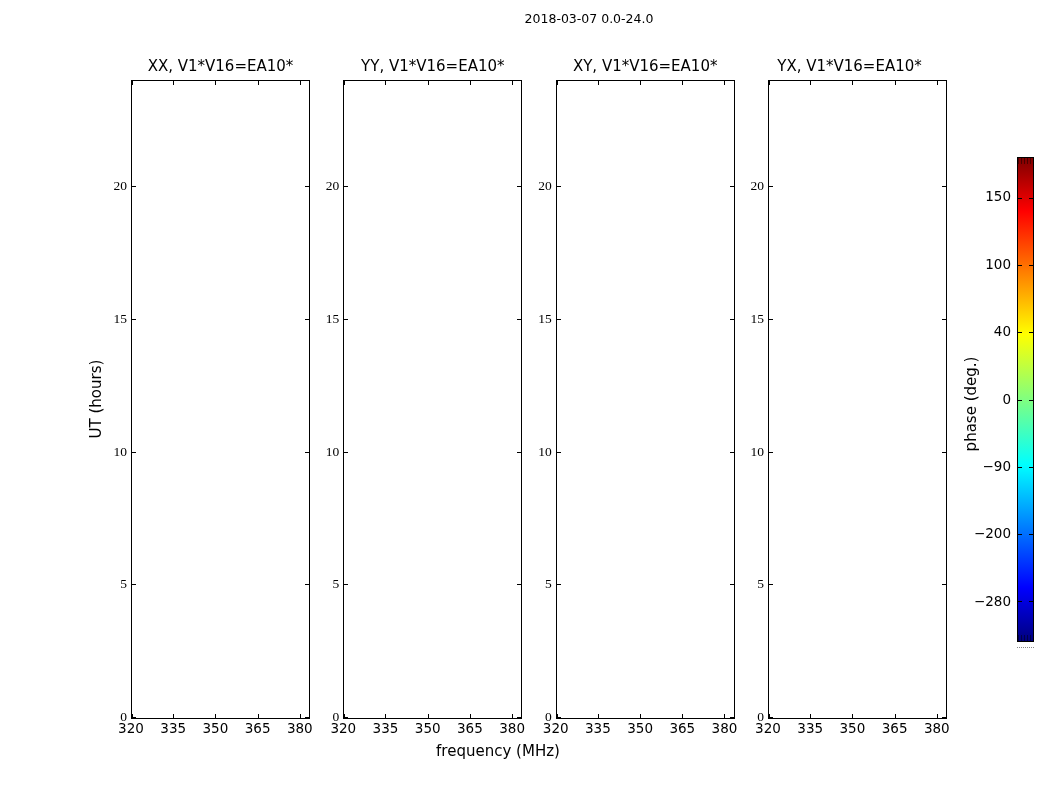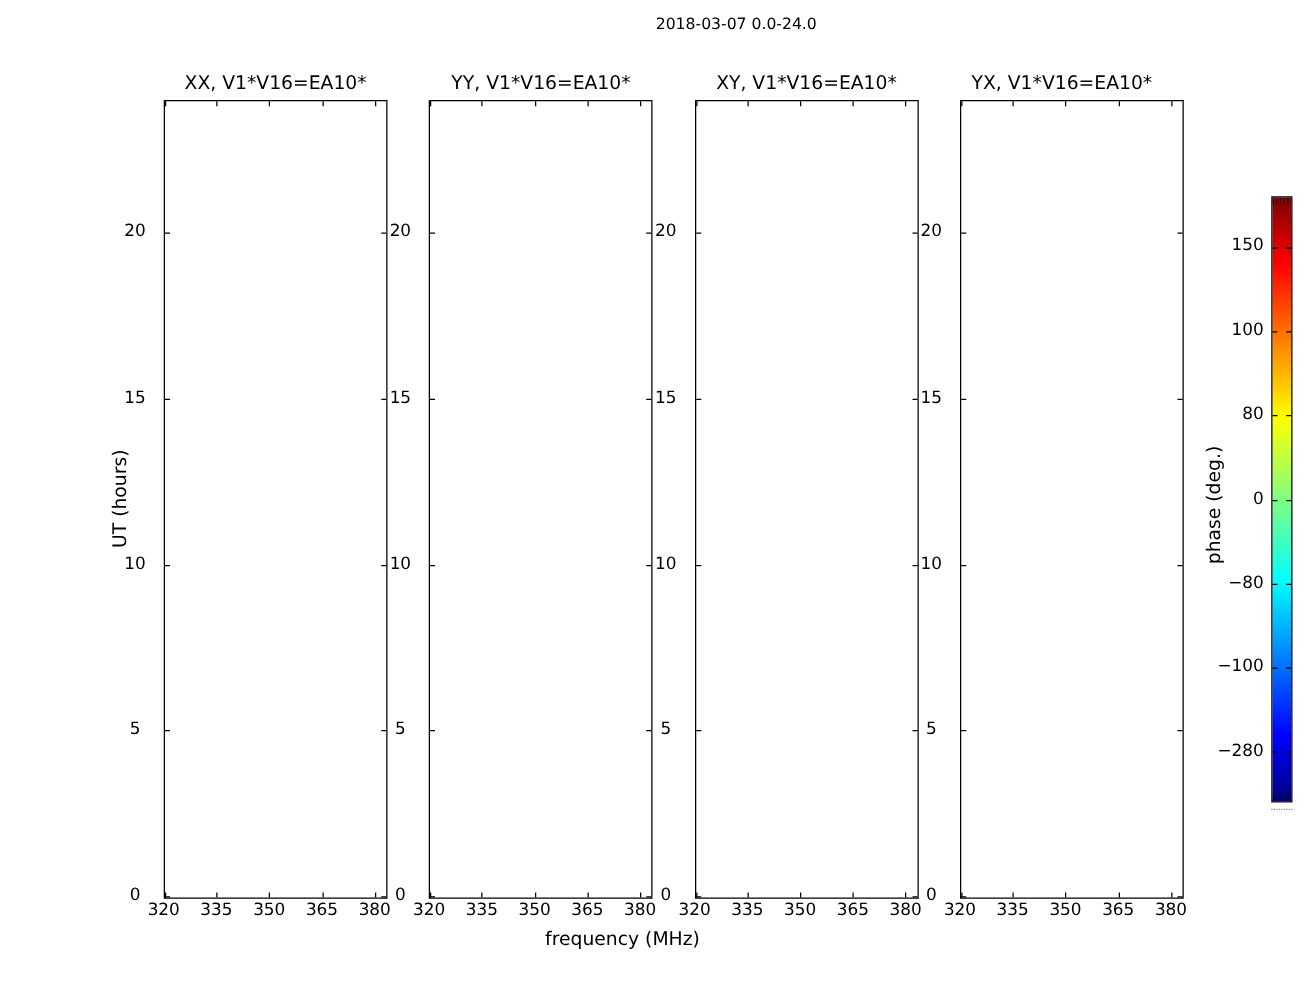--- a/index.html
+++ b/index.html
@@ -41,24 +41,25 @@
   .xtick-label {
     position: absolute;
     top: 720px;
     transform: translateX(-50%);
     font-size: 13.5px;
     white-space: nowrap;
   }
   .ytick-label {
     position: absolute;
     width: 38px;
-    text-align: center;
+    text-align: right;
     font-size: 13.5px;
     line-height: 15px;
     white-space: nowrap;
+    font-family: Liberation Serif, serif;
   }
   .axis-label {
     position: absolute;
     font-size: 15px;
     white-space: nowrap;
   }
   .rot {
     transform: translate(-50%, -50%) rotate(-90deg);
   }
   .ctr {
@@ -261,18 +262,18 @@
     <div class="xtick-label" style="left: 852.4px;">350</div>
     <div class="xtick-label" style="left: 894.6px;">365</div>
     <div class="xtick-label" style="left: 936.8px;">380</div>
     <div class="ytick-label" style="left: 726px; top: 178.2px;">20</div>
     <div class="ytick-label" style="left: 726px; top: 310.9px;">15</div>
     <div class="ytick-label" style="left: 726px; top: 443.6px;">10</div>
     <div class="ytick-label" style="left: 726px; top: 576.2px;">5</div>
     <div class="ytick-label" style="left: 726px; top: 709px;">0</div>
     <div class="cbtick-label" style="top: 189.417px;">150</div>
     <div class="cbtick-label" style="top: 256.778px;">100</div>
-    <div class="cbtick-label" style="top: 324.139px;">80</div>
+    <div class="cbtick-label" style="top: 324.139px;">40</div>
     <div class="cbtick-label" style="top: 391.5px;">0</div>
-    <div class="cbtick-label" style="top: 458.861px;">−80</div>
-    <div class="cbtick-label" style="top: 526.222px;">−100</div>
+    <div class="cbtick-label" style="top: 458.861px;">−90</div>
+    <div class="cbtick-label" style="top: 526.222px;">−200</div>
     <div class="cbtick-label" style="top: 593.583px;">−280</div>
   </div>
 
 </body></html>

